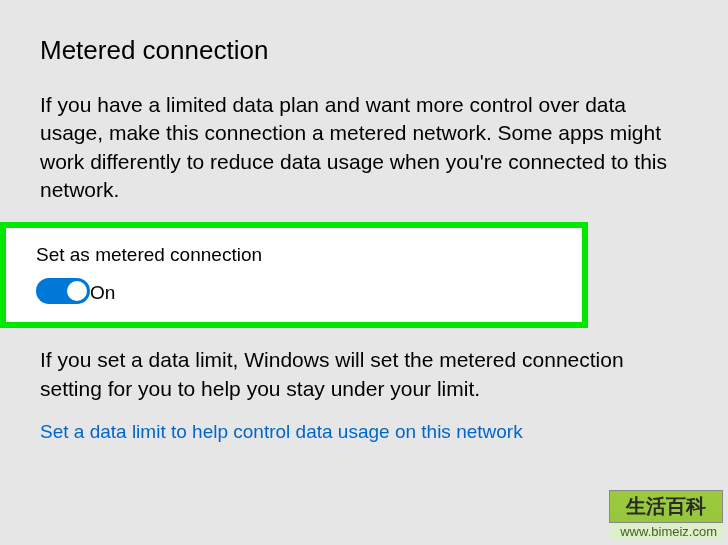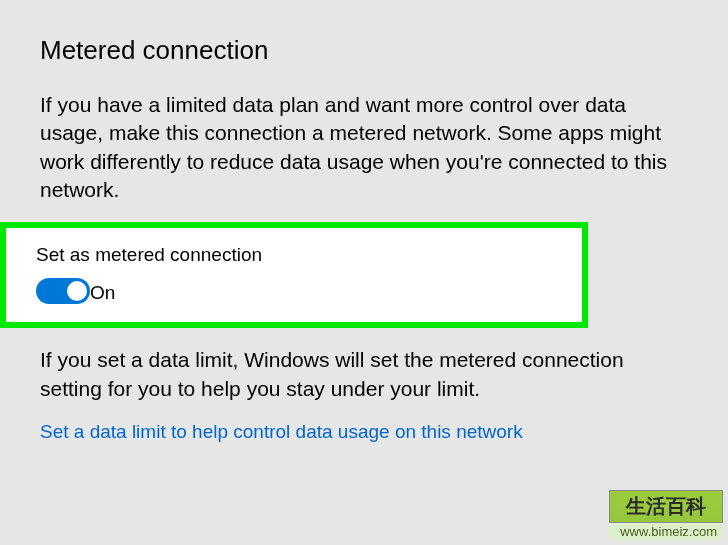--- a/index.html
+++ b/index.html
@@ -97,21 +97,20 @@
       padding: 2px 16px;
       display: inline-block;
       border: 1px solid #888;
     }
     .watermark .url {
       background: rgba(220, 240, 200, 0.9);
       color: #4a6020;
       padding: 1px 6px;
       display: block;
       font-size: 13px;
-      border-radius: 6px;
     }
   </style>
 </head>
 <body>
 
 <div class="container">
 
   <h2 class="section-heading">Metered connection</h2>
 
   <p class="description">If you have a limited data plan and want more control over data usage, make this connection a metered network. Some apps might work differently to reduce data usage when you're connected to this network.</p>

